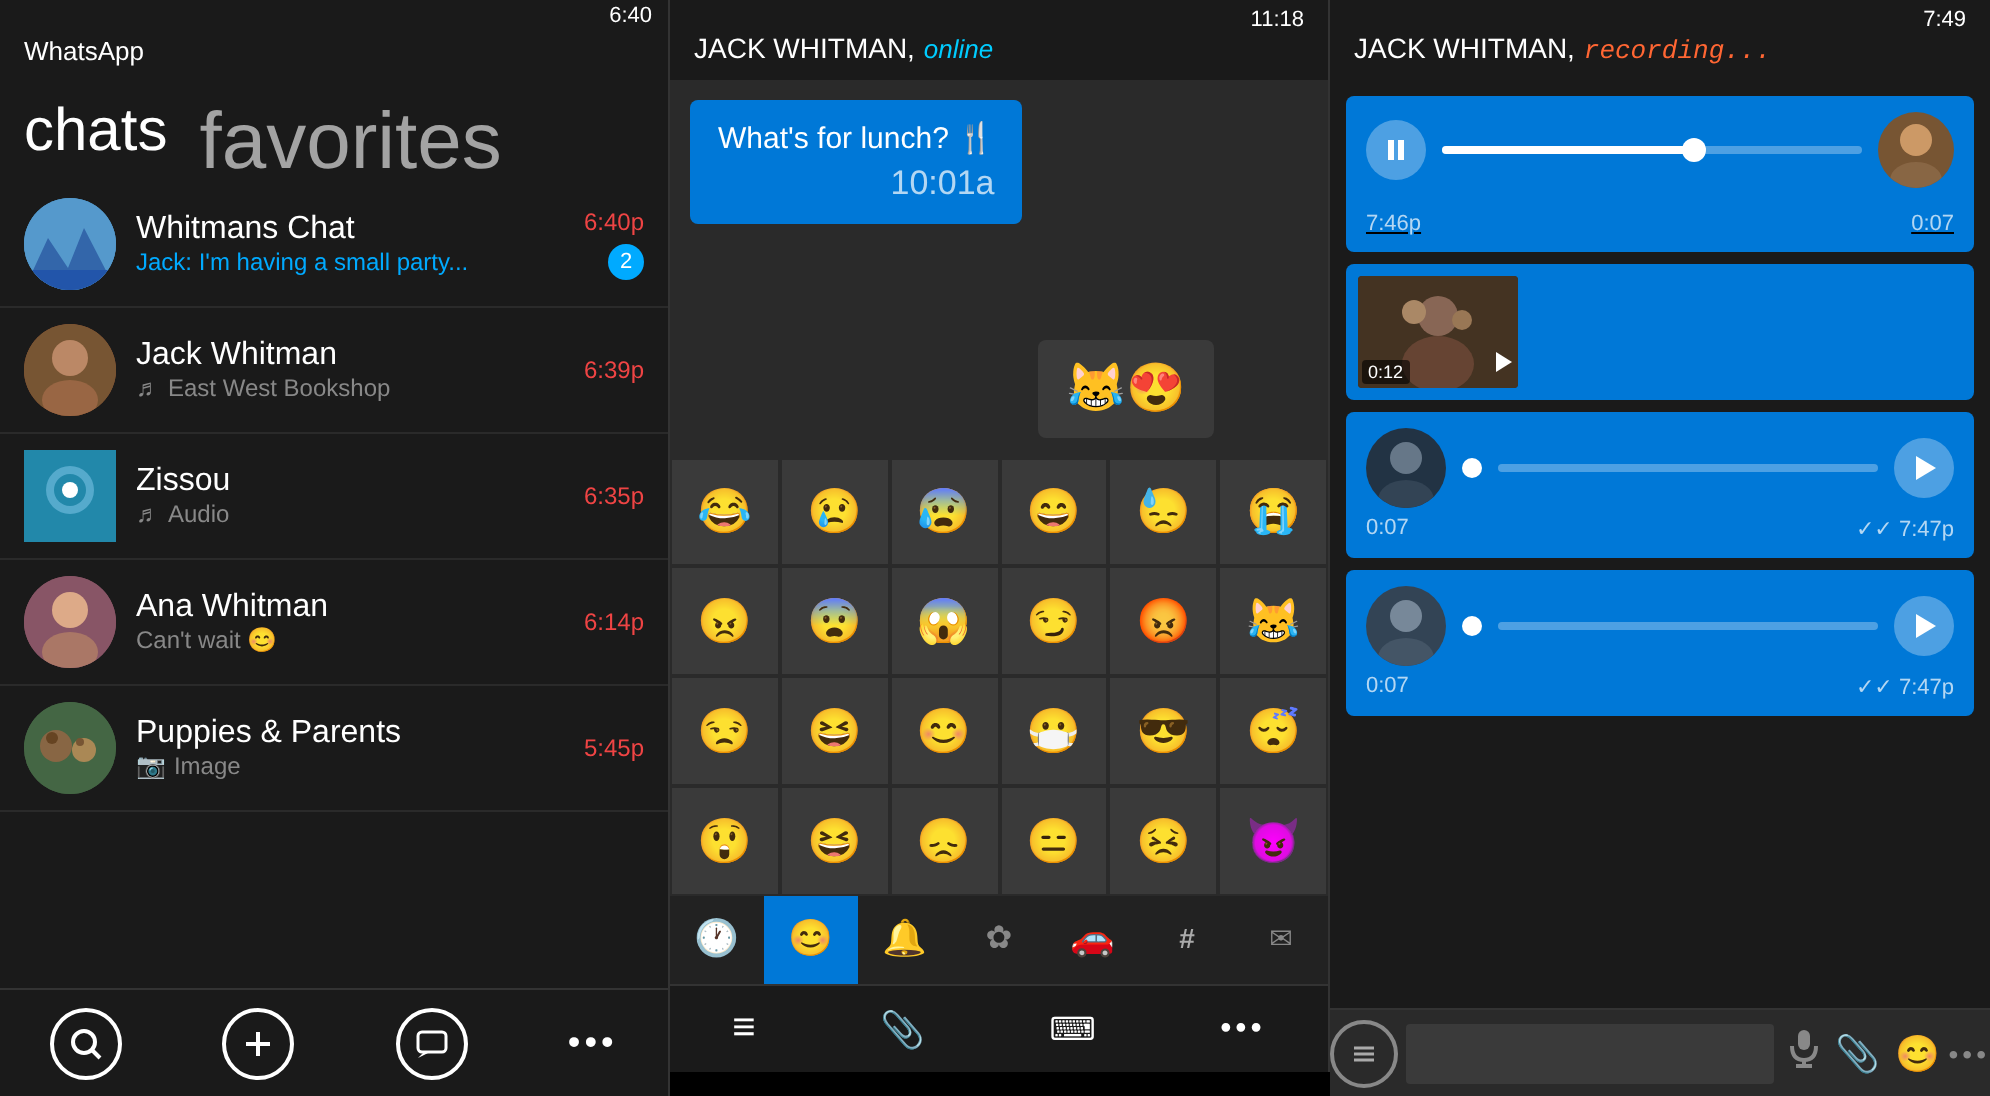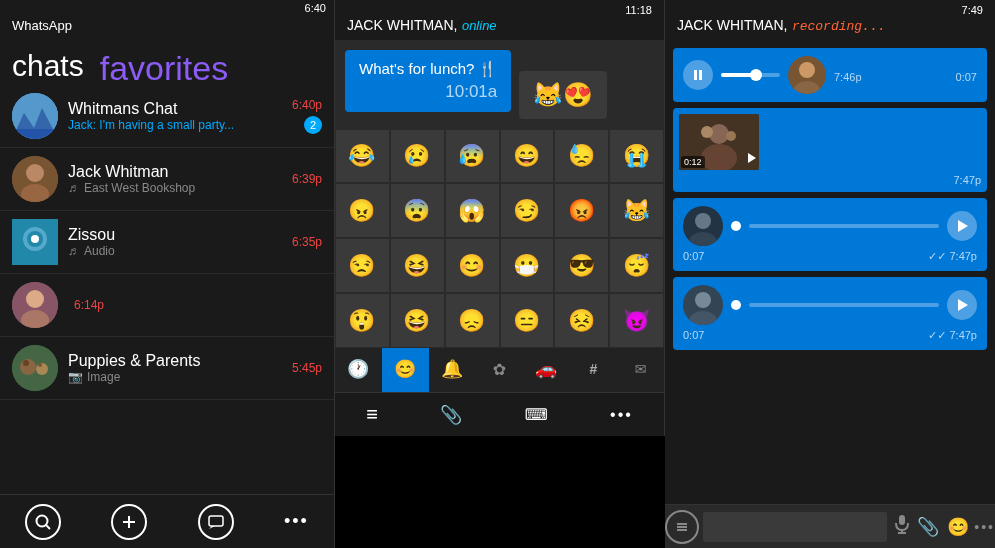--- a/index.html
+++ b/index.html
@@ -41,22 +41,22 @@
       padding: 0 12px;
       margin-top: 18px;
     }
     .p1-tab-active {
       color: #fff;
       font-size: 30px;
       font-weight: 300;
       line-height: 1;
     }
     .p1-tab-inactive {
-      color: #8b5cf6;
-      font-size: 34px;
+      color: #a3a3a3;
+      font-size: 40px;
       font-weight: 300;
       line-height: 1;
     }
     .p1-chat-list {
       flex: 1;
       overflow: hidden;
     }
     .chat-item {
       display: flex;
       align-items: center;
@@ -169,21 +169,21 @@
       cursor: pointer;
       letter-spacing: 2px;
     }
 
     
     .av-blue { background: #4488bb; }
 
     
     .panel-2 {
       width: 330px;
-      height: 436px;
+      height: 536px;
       background: #2a2a2a;
       display: flex;
       flex-direction: column;
       flex-shrink: 0;
       border-right: 1px solid #333;
     }
     .p2-header {
       background: #1a1a1a;
       padding: 4px 12px 6px;
       display: flex;
@@ -464,20 +464,24 @@
     </div>
 
 
     <div class="chat-item">
       <div class="chat-avatar" style="background:#885566;">
         <svg width="46" height="46" viewBox="0 0 46 46">
           <rect width="46" height="46" fill="#885566"></rect>
           <circle cx="23" cy="17" r="9" fill="#ddaa88"></circle>
           <ellipse cx="23" cy="38" rx="14" ry="10" fill="#aa7766"></ellipse>
         </svg>
+      </div>
+      <div class="chat-info">
+        <div class="chat-name">Ana Whitman</div>
+        <div class="chat-preview">Can't wait 😊</div>
       </div>
       <div class="chat-meta">
         <span class="chat-time">6:14p</span>
       </div>
     </div>
 
     <div class="chat-item">
       <div class="chat-avatar" style="background:#446644;">
         <svg width="46" height="46" viewBox="0 0 46 46">
           <rect width="46" height="46" fill="#446644"></rect>
@@ -599,21 +603,21 @@
       <span>7:49</span>
     </div>
     <div>
       <span class="p3-contact-name">JACK WHITMAN,</span>
       <span class="p3-contact-status">recording...</span>
     </div>
   </div>
 
   <div class="p3-messages">
 
-    <div class="voice-bubble" style="padding: 8px 10px;">
+    <div class="voice-bubble" style="flex-direction:column; padding: 8px 10px; text-decoration: underline;">
       <div style="display:flex; align-items:center; gap:8px; width:100%;">
         <div class="pause-btn">
           <svg width="12" height="12" viewBox="0 0 12 12">
             <rect x="2" y="1" width="3" height="10" fill="white"></rect>
             <rect x="7" y="1" width="3" height="10" fill="white"></rect>
           </svg>
         </div>
         <div class="voice-waveform" style="position:relative; height:4px; background:rgba(255,255,255,0.3); border-radius:2px; flex:1;">
           <div class="voice-waveform-fill" style="width:60%; height:100%; background:#fff; border-radius:2px; position:absolute; left:0; top:0;"></div>
           <div class="voice-waveform-dot" style="position:absolute; top:50%; left:60%; transform:translate(-50%,-50%); width:12px; height:12px; border-radius:50%; background:#fff;"></div>
@@ -644,21 +648,20 @@
             <circle cx="52" cy="22" r="5" fill="#997755"></circle>
           </svg>
           <div style="position:absolute; bottom:2px; left:2px; color:#fff; font-size:9px; background:rgba(0,0,0,0.6); padding:1px 3px; border-radius:2px;">0:12</div>
           <div style="position:absolute; bottom:2px; right:2px;">
             <svg width="12" height="12" viewBox="0 0 12 12">
               <polygon points="3,1 11,6 3,11" fill="white"></polygon>
             </svg>
           </div>
         </div>
       </div>
-      <div style="text-align:right; margin-top:4px; color:rgba(255,255,255,0.7); font-size:11px;">7:47p</div>
     </div>
 
     <div style="background:#0078d7; border-radius:4px; padding:8px 10px; align-self:flex-end; width:100%; display:flex; flex-direction:column;">
       <div style="display:flex; align-items:center; gap:8px;">
         <div style="width:40px; height:40px; border-radius:50%; overflow:hidden; flex-shrink:0;">
           <svg width="40" height="40" viewBox="0 0 40 40">
             <rect width="40" height="40" fill="#223344"></rect>
             <circle cx="20" cy="15" r="8" fill="#667788"></circle>
             <ellipse cx="20" cy="36" rx="14" ry="10" fill="#334455"></ellipse>
           </svg>

